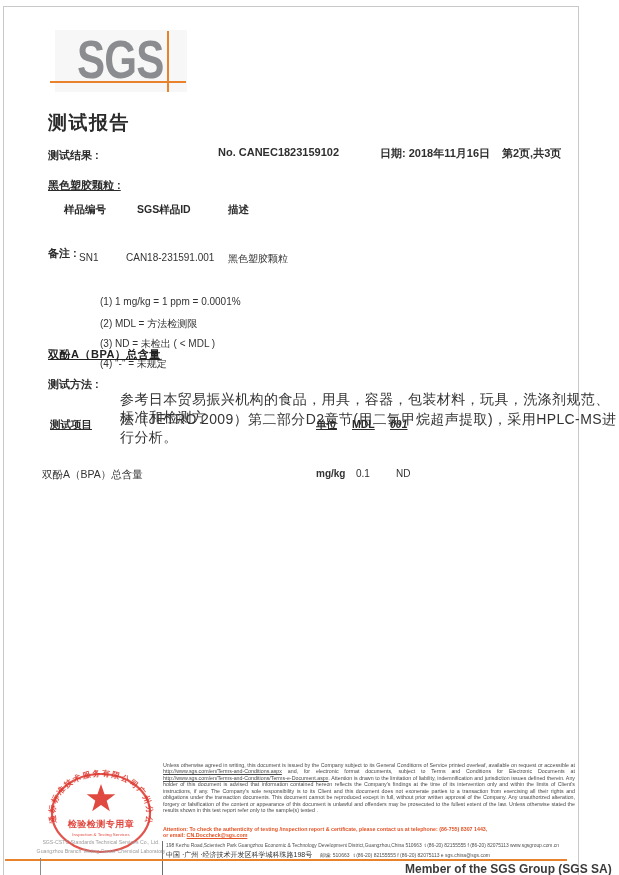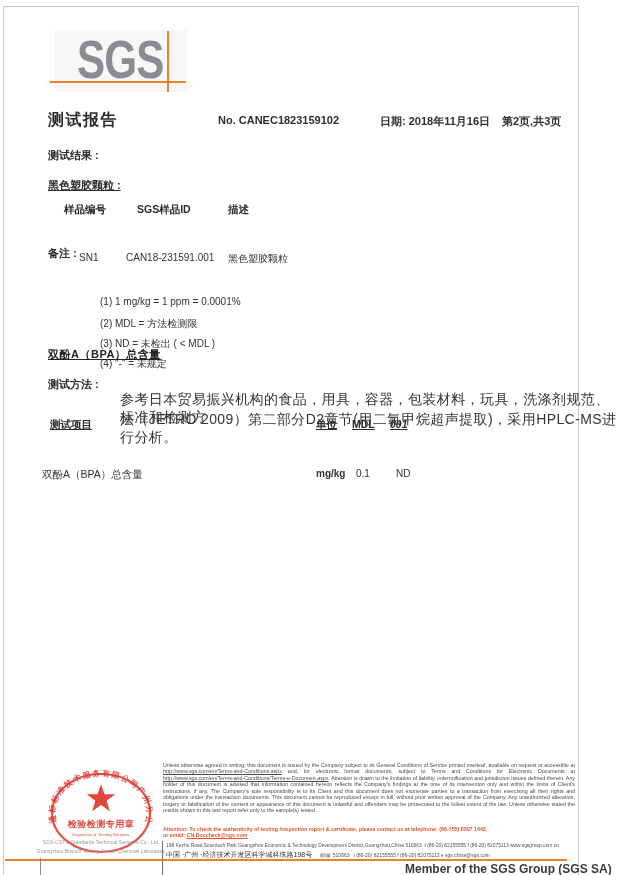--- a/index.html
+++ b/index.html
@@ -15,22 +15,22 @@
     border:1px solid #c9c9c9;background:#fff;
   }
   .logo-bg{left:55px;top:30px;width:132px;height:62px;background:#f7f7f7;}
   .logo-text{
     left:77px;top:34px;font-size:54px;font-weight:bold;line-height:50px;
     color:#8a8c8f;letter-spacing:-1px;
     transform:scaleX(0.78);transform-origin:0 0;
   }
   .hline{background:#e8822c;height:2px;}
   .vline{background:#e8822c;width:2px;}
-  .doc-title{left:48px;top:110px;font-size:16px;font-weight:bold;letter-spacing:1.5px;color:#2b2b2b;}
-  .hdr{font-size:11px;font-weight:700;color:#2f2f2f;}
+  .doc-title{left:48px;top:110px;font-size:19px;font-weight:bold;letter-spacing:1.5px;color:#2b2b2b;}
+  .hdr{font-size:11px;font-weight:700;color:#2f2f2f;margin-top:32px;}
   .lbl{font-size:11px;font-weight:700;color:#2b2b2b;}
   .lbl-u{text-decoration:underline;}
   .body-txt{font-size:10px;color:#333;margin-top:32px;}
   .th{font-size:10.5px;font-weight:700;color:#2b2b2b;}
   .u{text-decoration:underline;}
   .it{font-style:italic;}
   .bpa-head{left:48px;top:347px;font-size:11px;font-weight:bold;text-decoration:underline;color:#222;letter-spacing:0.5px;}
   .method-line{font-size:14px;color:#333;letter-spacing:0.4px;margin-top:16px;}
   .legal{
     left:163px;top:762px;width:412px;

